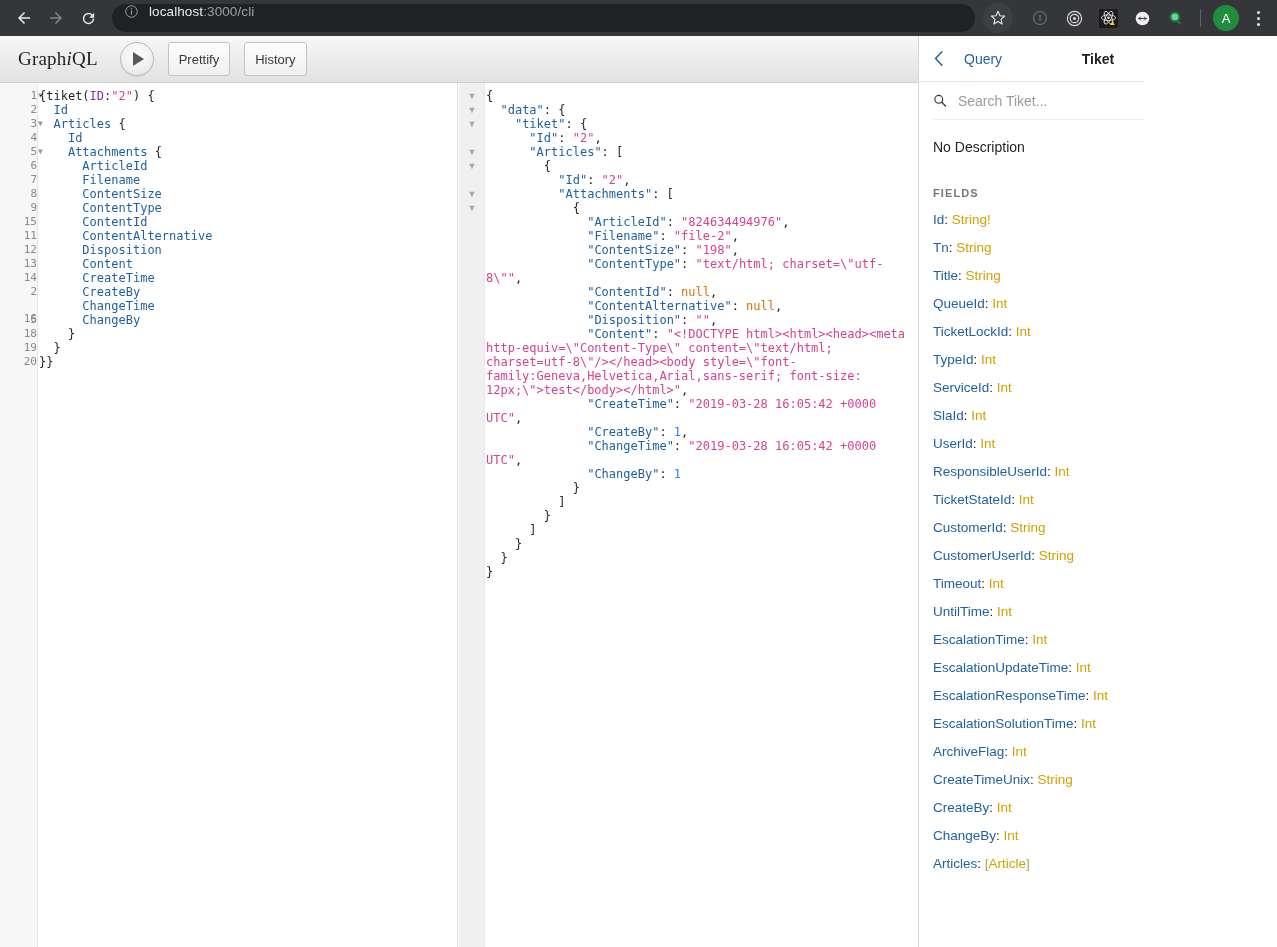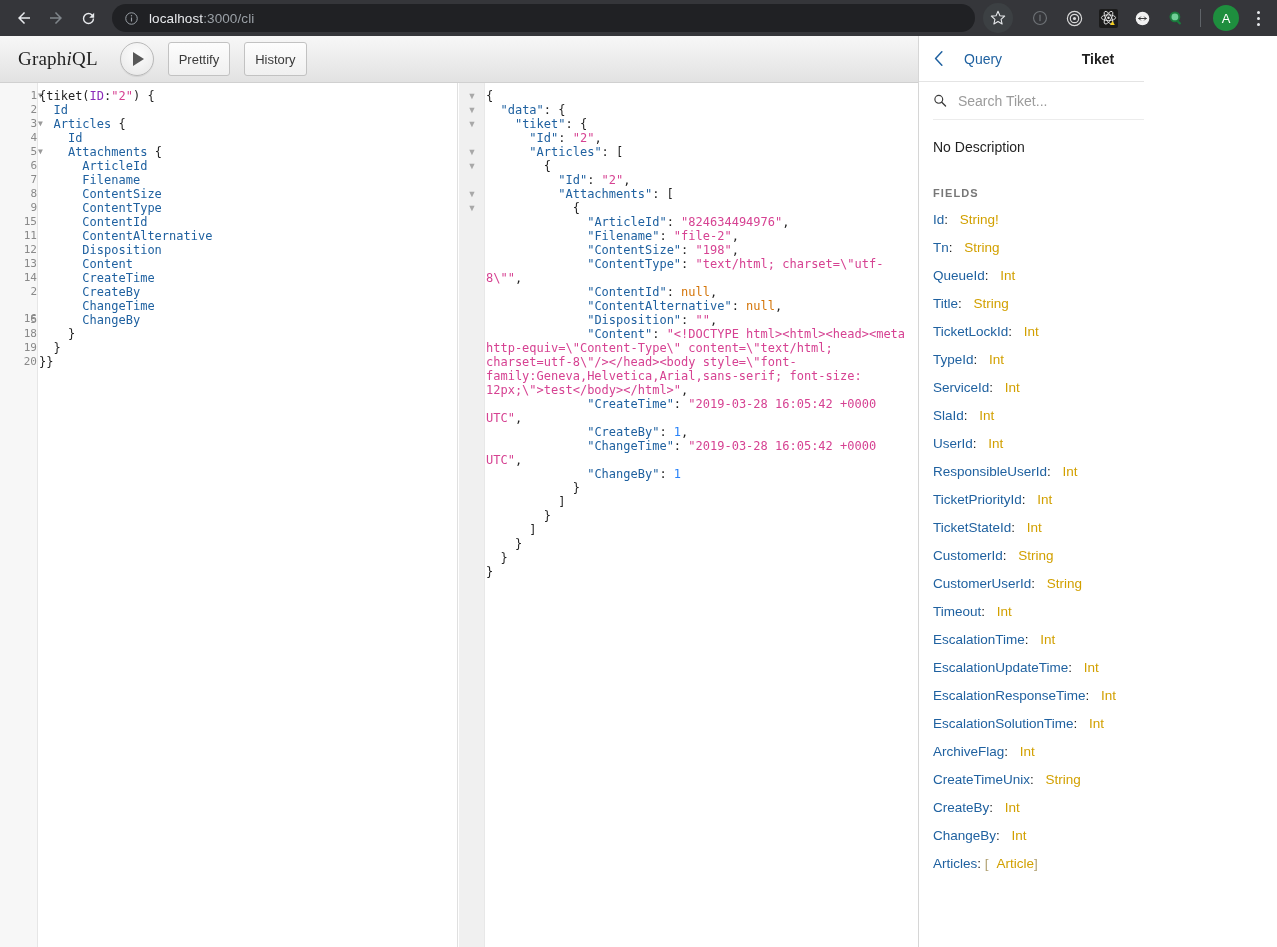--- a/index.html
+++ b/index.html
@@ -29,21 +29,21 @@
   }
   .nav-btn svg { display: block; }
   #omnibox {
     flex: 1 1 auto;
     height: 28px;
     background: #202124;
     border-radius: 14px;
     margin-left: 8px;
     margin-right: 8px;
     display: flex;
-    align-items: center;
+    align-items: flex-start;
     padding: 0 12px;
     max-width: 972px;
   }
   #site-info-icon { margin-right: 10px; display: flex; }
   #url-text {
     font-size: 13.5px;
     color: #9aa0a6;
     white-space: nowrap;
     letter-spacing: .1px;
   }
@@ -265,21 +265,21 @@
     margin-bottom: 0;
   }
   .field-row {
     font-size: 13.5px;
     line-height: 14px;
     padding-top: 14px;
     white-space: nowrap;
   }
   .f-name { color: #1f61a0; }
   .f-colon { color: #1f1f1f; }
-  .f-type { color: #d2a000; margin-left: 8px; }
+  .f-type { color: #d2a000; }
   .f-bracket { color: #b0a070; }
 </style>
 </head>
 <body>
 
 <div id="browser-bar">
   <div class="nav-btn">
     <svg width="18" height="18" viewBox="0 0 24 24">
       <path d="M20 11H7.8l5.6-5.6L12 4l-8 8 8 8 1.4-1.4L7.8 13H20z" fill="#e8eaed"></path>
     </svg>
@@ -471,33 +471,33 @@
       </svg>
       <input id="docs-search-input" type="text" placeholder="Search Tiket..." style="">
     </div>
 
     <div id="docs-body">
       <div id="docs-description">No Description</div>
       <div id="fields-label">FIELDS</div>
       <div id="fields-list">
           <div class="field-row"><span class="f-name">Id</span><span class="f-colon">: </span><span><span class="f-type">String!</span></span></div>
           <div class="field-row"><span class="f-name">Tn</span><span class="f-colon">: </span><span><span class="f-type">String</span></span></div>
+          <div class="field-row"><span class="f-name">Title</span><span class="f-colon">: </span><span><span class="f-type">String</span></span></div>
           <div class="field-row"><span class="f-name">QueueId</span><span class="f-colon">: </span><span><span class="f-type">Int</span></span></div>
-          <div class="field-row"><span class="f-name">Title</span><span class="f-colon">: </span><span><span class="f-type">String</span></span></div>
           <div class="field-row"><span class="f-name">TicketLockId</span><span class="f-colon">: </span><span><span class="f-type">Int</span></span></div>
           <div class="field-row"><span class="f-name">TypeId</span><span class="f-colon">: </span><span><span class="f-type">Int</span></span></div>
           <div class="field-row"><span class="f-name">ServiceId</span><span class="f-colon">: </span><span><span class="f-type">Int</span></span></div>
           <div class="field-row"><span class="f-name">SlaId</span><span class="f-colon">: </span><span><span class="f-type">Int</span></span></div>
           <div class="field-row"><span class="f-name">UserId</span><span class="f-colon">: </span><span><span class="f-type">Int</span></span></div>
           <div class="field-row"><span class="f-name">ResponsibleUserId</span><span class="f-colon">: </span><span><span class="f-type">Int</span></span></div>
-          <div class="field-row"><span class="f-name">TicketPriorityId</span><span class="f-colon">: </span><span><span class="f-type">Int</span></span></div>
           <div class="field-row"><span class="f-name">TicketStateId</span><span class="f-colon">: </span><span><span class="f-type">Int</span></span></div>
           <div class="field-row"><span class="f-name">CustomerId</span><span class="f-colon">: </span><span><span class="f-type">String</span></span></div>
           <div class="field-row"><span class="f-name">CustomerUserId</span><span class="f-colon">: </span><span><span class="f-type">String</span></span></div>
           <div class="field-row"><span class="f-name">Timeout</span><span class="f-colon">: </span><span><span class="f-type">Int</span></span></div>
+          <div class="field-row"><span class="f-name">UntilTime</span><span class="f-colon">: </span><span><span class="f-type">Int</span></span></div>
           <div class="field-row"><span class="f-name">EscalationTime</span><span class="f-colon">: </span><span><span class="f-type">Int</span></span></div>
           <div class="field-row"><span class="f-name">EscalationUpdateTime</span><span class="f-colon">: </span><span><span class="f-type">Int</span></span></div>
           <div class="field-row"><span class="f-name">EscalationResponseTime</span><span class="f-colon">: </span><span><span class="f-type">Int</span></span></div>
           <div class="field-row"><span class="f-name">EscalationSolutionTime</span><span class="f-colon">: </span><span><span class="f-type">Int</span></span></div>
           <div class="field-row"><span class="f-name">ArchiveFlag</span><span class="f-colon">: </span><span><span class="f-type">Int</span></span></div>
           <div class="field-row"><span class="f-name">CreateTimeUnix</span><span class="f-colon">: </span><span><span class="f-type">String</span></span></div>
           <div class="field-row"><span class="f-name">CreateBy</span><span class="f-colon">: </span><span><span class="f-type">Int</span></span></div>
           <div class="field-row"><span class="f-name">ChangeBy</span><span class="f-colon">: </span><span><span class="f-type">Int</span></span></div>
           <div class="field-row"><span class="f-name">Articles</span><span class="f-colon">: </span><span><span class="f-bracket">[</span><span class="f-type">Article</span><span class="f-bracket">]</span></span></div>
         </div>

